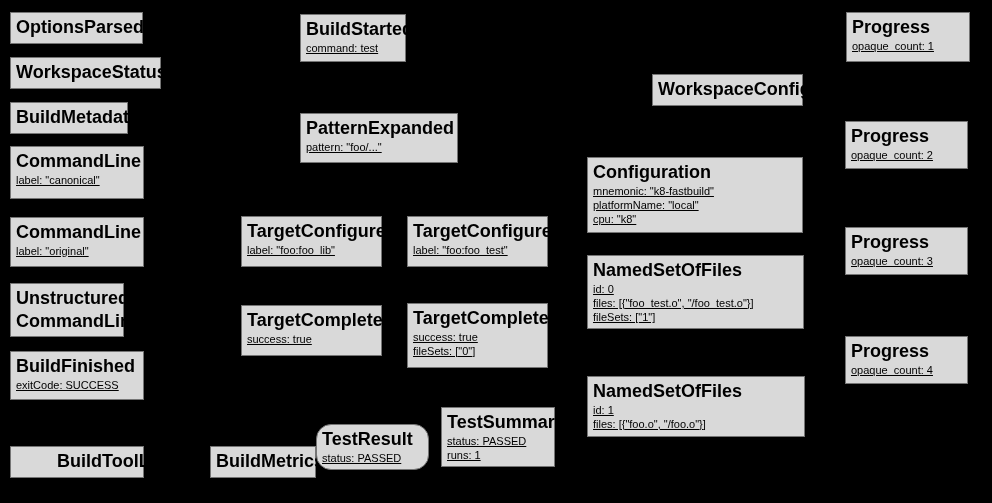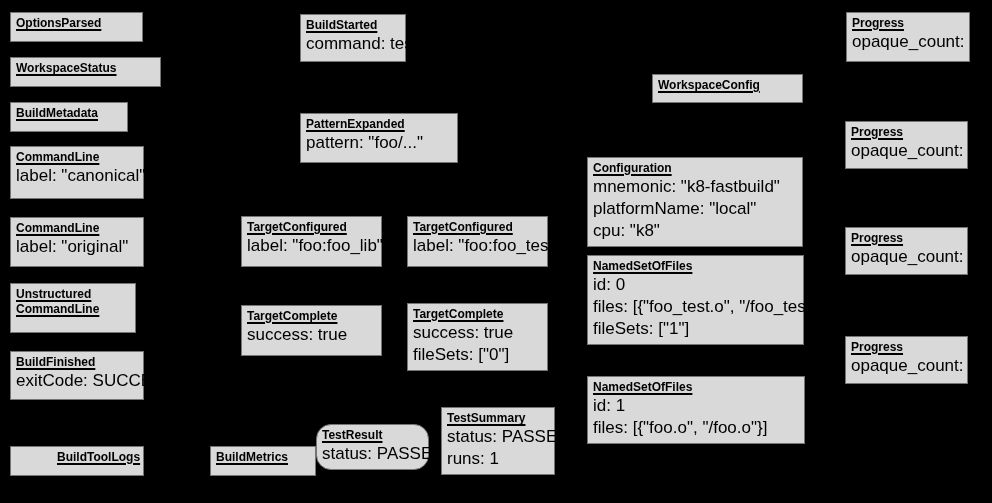--- a/index.html
+++ b/index.html
@@ -17,32 +17,32 @@
   }
   .event-box {
     position: absolute;
     box-sizing: border-box;
     background: var(--box-fill, #d9d9d9);
     border: 1px solid var(--box-border, #757575);
     color: var(--text, #000000);
     padding: 3px 4px 4px 5px;
   }
   .event-title {
-    font-size: 12px;
+    font-size: 18px;
     font-weight: bold;
     line-height: 1.25;
-    text-decoration: underline;
     text-decoration-thickness: 1.5px;
     text-underline-offset: 2px;
     white-space: normal;
   }
   .event-line {
-    font-size: 17px;
+    font-size: 11px;
     line-height: 1.3;
     white-space: nowrap;
+    text-decoration: underline;
   }
 </style>
 </head>
 <body>
 
 <div class="canvas">
     <div class="event-box" style="left: 10px; top: 12px; width: 133px; min-height: 30px;">
       <div class="event-title">OptionsParsed</div>
     </div>
     <div class="event-box" style="left: 10px; top: 57px; width: 151px; min-height: 30px;">
@@ -52,21 +52,21 @@
       <div class="event-title">BuildMetadata</div>
     </div>
     <div class="event-box" style="left: 10px; top: 146px; width: 134px; min-height: 53px;">
       <div class="event-title">CommandLine</div>
       <div class="event-line">label: "canonical"</div>
     </div>
     <div class="event-box" style="left: 10px; top: 217px; width: 134px; min-height: 50px;">
       <div class="event-title">CommandLine</div>
       <div class="event-line">label: "original"</div>
     </div>
-    <div class="event-box" style="left: 10px; top: 283px; width: 126px; min-height: 50px;">
+    <div class="event-box" style="left: 10px; top: 283px; width: 114px; min-height: 50px;">
       <div class="event-title">Unstructured CommandLine</div>
     </div>
     <div class="event-box" style="left: 10px; top: 351px; width: 134px; min-height: 49px;">
       <div class="event-title">BuildFinished</div>
       <div class="event-line">exitCode: SUCCESS</div>
     </div>
     <div class="event-box" style="left: 10px; top: 446px; width: 134px; min-height: 30px; padding-left: 46px;">
       <div class="event-title">BuildToolLogs</div>
     </div>
     <div class="event-box" style="left: 162px; top: 446px; width: 106px; min-height: 30px; margin-left: 48px;">

